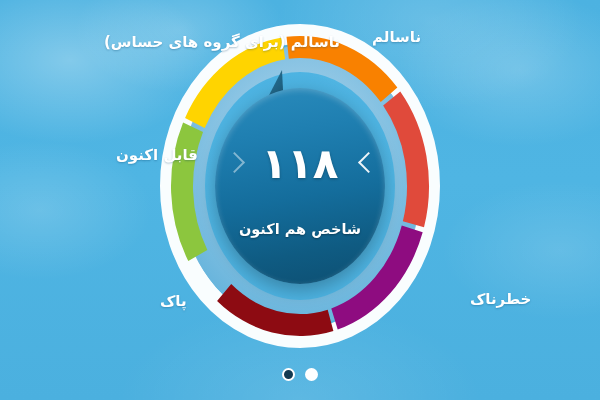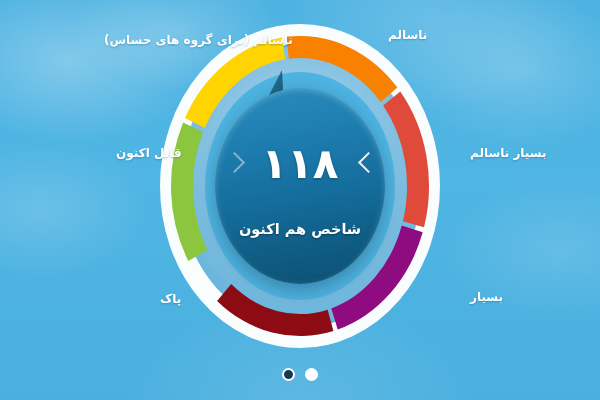--- a/index.html
+++ b/index.html
@@ -113,29 +113,29 @@
     font-weight: 700;
     color: #ffffff;
     text-shadow: 0 1px 2px rgba(0,0,0,0.35);
     direction: rtl;
     text-align: right;
   }
 
   
   .lbl {
     position: absolute;
-    font-size: 12px;
+    font-size: 15px;
     font-weight: 700;
     color: #ffffff;
     white-space: nowrap;
     text-shadow: 0 1px 2px rgba(0,60,100,0.30);
     direction: rtl;
   }
   .lbl-sensitive { left: 104px;  top: 33px;  }
-  .lbl-unhealthy { left: 388px;  top: 28px;  }
+  .lbl-unhealthy { left: 372px;  top: 28px;  }
   .lbl-veryun    { left: 470px;  top: 146px; }
   .lbl-hazard    { left: 470px;  top: 290px; }
   .lbl-moderate  { left: 116px;  top: 146px; }
   .lbl-good      { left: 160px;  top: 292px; text-align: center; }
 
   
   .dots {
     position: absolute;
     left: 0;
     right: 0;
@@ -220,21 +220,20 @@
         <div class="chev next"></div>
       </div>
       <div class="aqi-caption">شاخص هم اکنون</div>
     </div>
   </div>
 
   <div class="lbl lbl-good">پاک</div>
   <div class="lbl lbl-moderate">قابل اکنون</div>
   <div class="lbl lbl-sensitive">ناسالم (برای گروه های حساس)</div>
   <div class="lbl lbl-unhealthy">ناسالم</div>
-  <div class="lbl lbl-veryun">بسیار ناسالم</div>
-  <div class="lbl lbl-hazard">بسیار</div>
+  <div class="lbl lbl-hazard">خطرناک</div>
 
   <div class="dots">
     <div class="dot active"></div>
     <div class="dot inactive"></div>
   </div>
 
 </div>
 
 </body></html>

